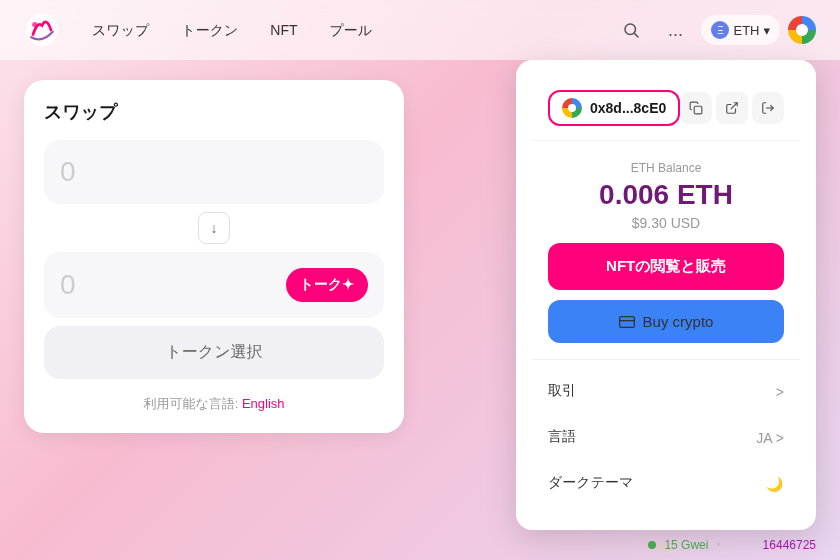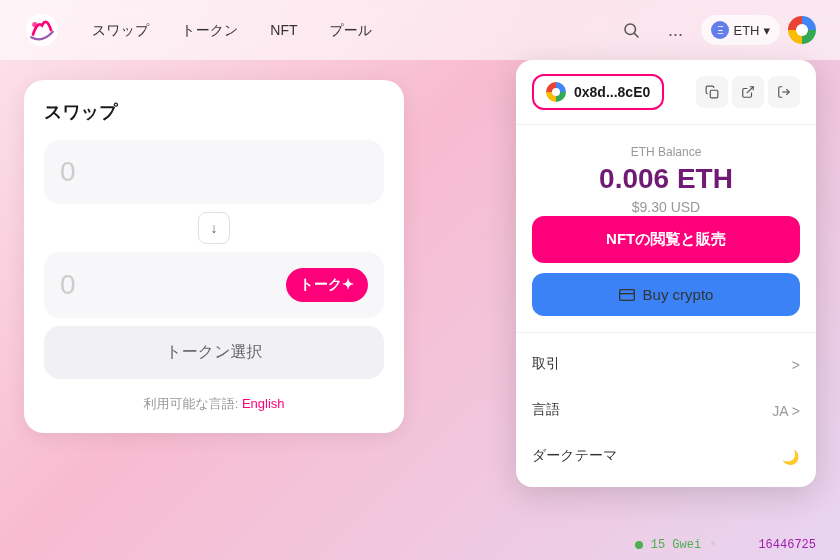--- a/index.html
+++ b/index.html
@@ -191,21 +191,21 @@
 
     
     .wallet-dropdown {
       position: absolute;
       top: 60px;
       right: 24px;
       width: 300px;
       background: white;
       border-radius: 16px;
       box-shadow: 0 8px 32px rgba(0,0,0,0.15);
-      padding: 0;
+      padding: 16px;
       z-index: 100;
     }
 
     .wallet-address-bar {
       display: flex;
       align-items: center;
       justify-content: space-between;
       padding: 14px 16px;
       border-bottom: 1px solid #f0f0f0;
     }
@@ -270,21 +270,21 @@
     }
     .eth-balance-amount {
       font-size: 28px;
       font-weight: 700;
       color: #701a75;
       margin-bottom: 4px;
     }
     .eth-balance-usd {
       font-size: 14px;
       color: #999;
-      margin-bottom: 1px;
+      margin-bottom: 12px;
     }
     .nft-btn {
       width: 100%;
       padding: 14px;
       background: #FF007A;
       color: white;
       border: none;
       border-radius: 12px;
       font-size: 15px;
       font-weight: 600;
@@ -332,21 +332,20 @@
       position: absolute;
       bottom: 0;
       right: 0;
       left: 0;
       padding: 8px 24px;
       display: flex;
       justify-content: flex-end;
       align-items: center;
       gap: 8px;
       font-size: 12px;
-      font-family: Liberation Mono, monospace;
     }
     .gwei-dot {
       width: 8px;
       height: 8px;
       border-radius: 50%;
       background: #4CAF50;
       display: inline-block;
     }
     .gwei-text { color: #4CAF50; }
     .block-text { color: #a21caf; margin-left: 34px; }

